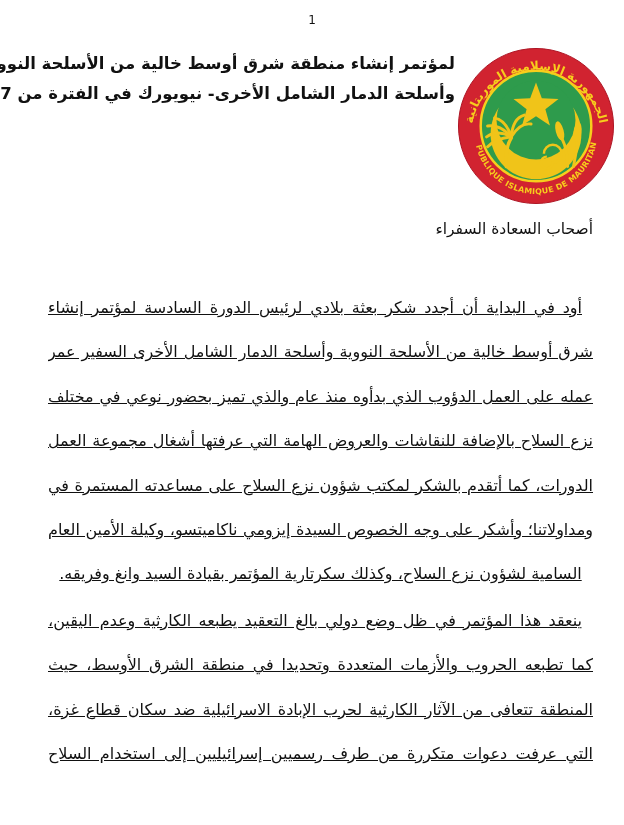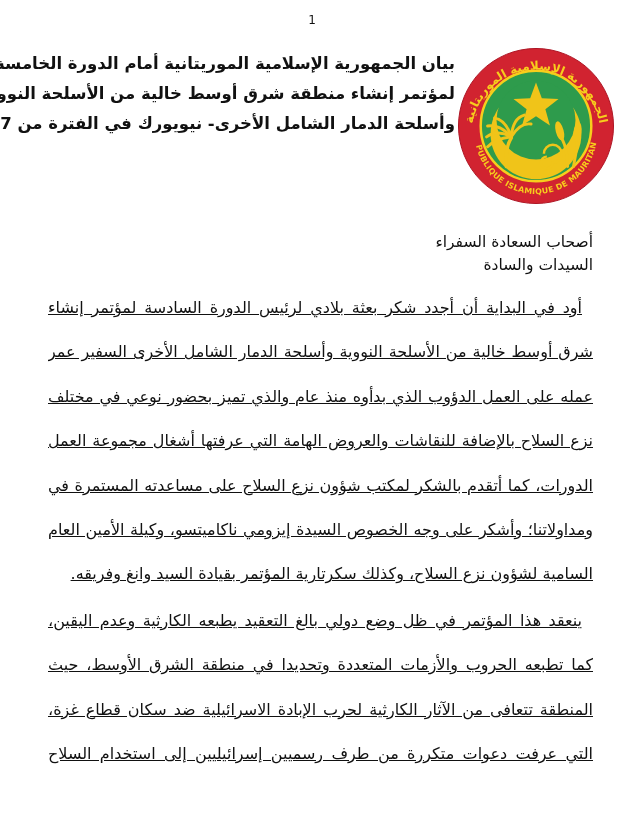--- a/index.html
+++ b/index.html
@@ -37,21 +37,21 @@
   }
   .emblem {
     position: absolute;
     top: 47px;
     left: 457px;
     width: 158px;
     height: 158px;
   }
   .greeting {
     position: absolute;
-    top: 231px;
+    top: 218px;
     right: 31px;
     left: 31px;
     direction: rtl;
     text-align: right;
     font-size: 15.5px;
   }
   .greeting .greet-line {
     line-height: 23px;
     height: 23px;
   }
@@ -70,35 +70,34 @@
     height: 44.4px;
     line-height: 44.4px;
     overflow: hidden;
     white-space: normal;
   }
   .tline.just {
     text-align: justify;
     text-align-last: justify;
   }
   .tline.plain {
-    text-align: right;
+    text-align: center;
   }
   .tline.indent {
     padding-right: 11px;
   }
 </style>
 </head>
 <body>
 
 <div class="page">
 
   <div class="page-number">1</div>
 
   <div class="doc-title">
-    <div class="title-line">بيان الجمهورية الإسلامية الموريتانية أمام الدورة الخامسة</div>
     <div class="title-line">لمؤتمر إنشاء منطقة شرق أوسط خالية من الأسلحة النووية</div>
     <div class="title-line">وأسلحة الدمار الشامل الأخرى- نيويورك في الفترة من 17 إلى 21</div>
   </div>
 
   <div class="emblem">
     <svg viewBox="0 0 160 160" width="158" height="158">
 
       <circle cx="80" cy="80" r="78.5" fill="#D12330" stroke="#AD1424" stroke-width="1"></circle>
 
       <circle cx="80" cy="80" r="56" fill="#2E9B4C" stroke="#F7CE1C" stroke-width="2.5"></circle>
@@ -132,21 +131,20 @@
       </text>
       <path id="arcBot" d="M 19,98 A 62,62 0 0 0 141,98" fill="none"></path>
       <text font-size="8" font-weight="bold" fill="#F7CE1C" letter-spacing="0.3" font-family="DejaVu Sans, Liberation Sans, sans-serif">
         <textPath href="#arcBot" startOffset="50%" text-anchor="middle">RÉPUBLIQUE ISLAMIQUE DE MAURITANIE</textPath>
       </text>
     </svg>
   </div>
 
   <div class="greeting">
     <div class="greet-line">أصحاب السعادة السفراء</div>
-    <div class="greet-line">السيدات والسادة</div>
   </div>
 
   <div class="body-text">
     <div class="para">
       <div class="tline just indent">أود في البداية أن أجدد شكر بعثة بلادي لرئيس الدورة السادسة لمؤتمر إنشاء منطقة</div>
       <div class="tline just">شرق أوسط خالية من الأسلحة النووية وأسلحة الدمار الشامل الأخرى السفير عمر هلال وفريق</div>
       <div class="tline just">عمله على العمل الدؤوب الذي بدأوه منذ عام والذي تميز بحضور نوعي في مختلف محافل</div>
       <div class="tline just">نزع السلاح بالإضافة للنقاشات والعروض الهامة التي عرفتها أشغال مجموعة العمل لما بين</div>
       <div class="tline just">الدورات، كما أتقدم بالشكر لمكتب شؤون نزع السلاح على مساعدته المستمرة في تيسير عملنا</div>
       <div class="tline just">ومداولاتنا؛ وأشكر على وجه الخصوص السيدة إيزومي ناكاميتسو، وكيلة الأمين العام والممثلة</div>

